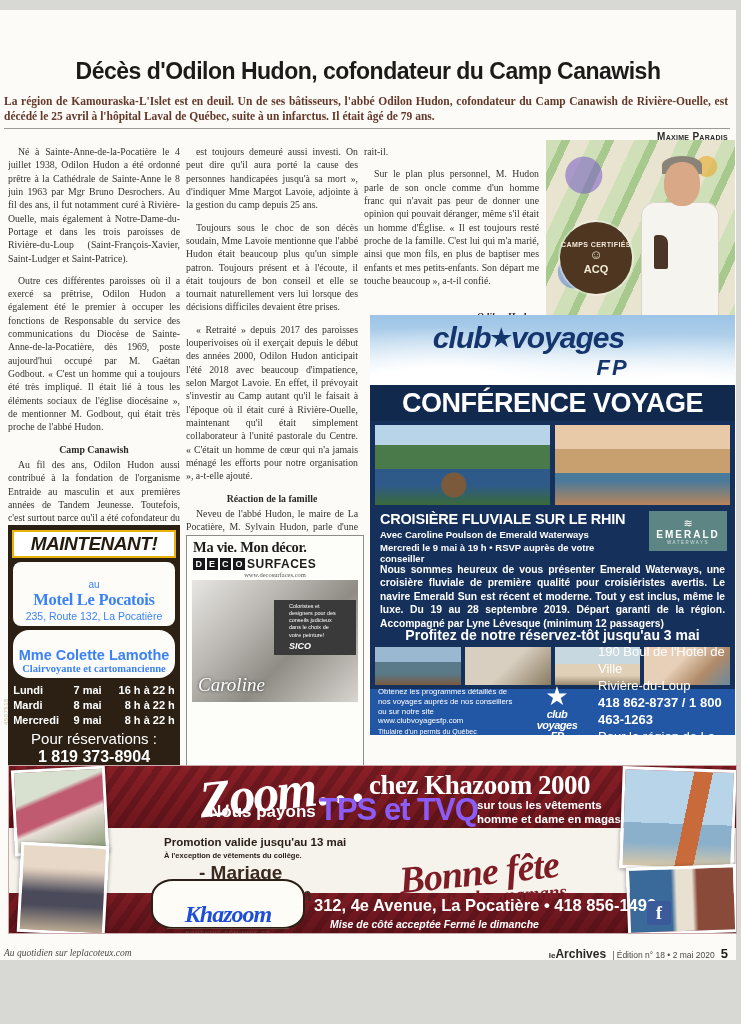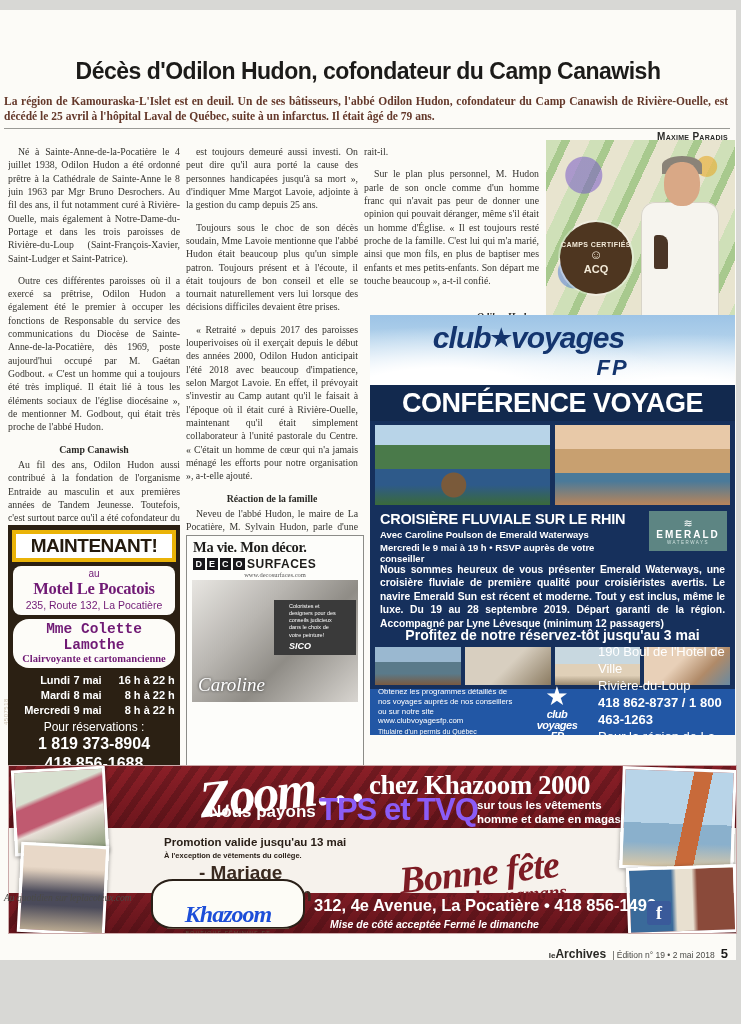--- a/index.html
+++ b/index.html
@@ -45,34 +45,34 @@
     color:#f3ead8;display:flex;flex-direction:column;align-items:center;justify-content:center;
     font-family:"Liberation Sans",sans-serif;font-weight:bold;text-align:center;
     box-shadow:0 0 0 2px rgba(255,255,255,.35);}
   .badge .b1{font-size:7px;letter-spacing:.4px;}
   .badge .b2{font-size:11px;margin-top:2px;}
   .badge .pict{font-size:13px;line-height:1;}
 
   
   .motel{left:8px;top:515px;width:172px;height:240px;background:#2b2013;color:#fff;
     font-family:"Liberation Sans",sans-serif;text-align:center;}
-  .motel .maint{margin:5px 4px 3px 4px;background:#2b2013;border:4px solid #eab308;
-    font-weight:bold;font-size:19px;letter-spacing:-0.5px;padding:1px 0;background:#fff;color:#241a0e;}
-  .motel .whitebox{margin:4px 5px;background:#fdfcf8;color:#701a75;border-radius:8px;padding:2px 2px 4px 2px;}
+  .motel .maint{margin:5px 4px 3px 4px;background:#2b2013;border:2px solid #eab308;
+    font-style:italic;font-weight:bold;font-size:19px;letter-spacing:-0.5px;padding:1px 0;background:#fff;color:#241a0e;}
+  .motel .whitebox{margin:4px 5px;background:#fdfcf8;color:#3b82f6;border-radius:8px;padding:17px 2px 4px 2px;}
   .motel .au{font-size:10px;}
   .motel .name{font-family:"Liberation Serif",serif;font-weight:bold;font-size:16.5px;letter-spacing:-0.3px;}
   .motel .addr{font-size:10.5px;}
-  .motel .mme{font-family:Liberation Mono, monospace;font-weight:bold;font-size:14.5px;}
+  .motel .mme{font-family:Liberation Sans, sans-serif;font-weight:bold;font-size:14.5px;}
   .motel .clair{font-family:"Liberation Serif",serif;font-weight:bold;font-size:10.5px;}
   .motel table{width:94%;margin:2px auto 0 auto;border-collapse:collapse;
     font-weight:bold;font-size:11px;}
-  .motel td{padding:1.5px 0;text-align:right;}
+  .motel td{padding:1.5px 0;text-align:left;}
   .motel td:nth-child(2){text-align:center;}
   .motel td:nth-child(3){text-align:right;}
-  .motel .resa{font-size:12px;margin-top:3px;}
+  .motel .resa{font-size:15px;margin-top:3px;}
   .motel .tel{font-size:16px;font-weight:bold;line-height:1.25;}
   .motel .vert{position:absolute;left:1px;bottom:40px;transform:rotate(-90deg);
     transform-origin:left bottom;font-size:6px;color:#cbbfae;letter-spacing:.5px;}
 
   
   .deco{left:186px;top:525px;width:176px;height:230px;background:#fdfdfa;
     border:1px solid #8c8c88;font-family:"Liberation Serif",serif;color:#1d1c1a;}
   .deco .mavie{font-weight:bold;font-size:14.5px;margin:3px 0 0 6px;letter-spacing:-0.3px;}
   .deco .logo{margin:1px 0 0 6px;display:flex;align-items:center;gap:2px;}
   .deco .dl{background:#17161a;color:#fff;font-family:"Liberation Sans",sans-serif;
@@ -184,21 +184,21 @@
   .collL2{left:10px;top:78px;width:82px;height:84px;background:linear-gradient(180deg,#e8d8c8 0 25%,#d8c8b8 30%,#4a4a5a 55% 70%,#b8a890 100%);
     border:3px solid #fff;transform:rotate(3deg);box-shadow:0 1px 4px rgba(0,0,0,.4);}
   .collR1{left:612px;top:2px;width:108px;height:96px;background:
       linear-gradient(100deg,transparent 0 55%,#c86a3a 55% 70%,transparent 70%),
       linear-gradient(180deg,#b8d4e8 0 55%,#8ab0cc 55% 75%,#d8c8a8 100%);
     border:3px solid #fff;transform:rotate(2deg);box-shadow:0 1px 4px rgba(0,0,0,.4);}
   .collR2{left:618px;top:100px;width:104px;height:62px;background:linear-gradient(90deg,#3a6a9a 0 40%,#e8e0d0 45% 60%,#8a4a3a 65% 100%);
     border:3px solid #fff;transform:rotate(-2deg);box-shadow:0 1px 4px rgba(0,0,0,.4);}
 
   
-  .pfootL{left:4px;top:883px;font-style:italic;font-size:9.5px;color:#4a4a46;}
+  .pfootL{left:4px;top:938px;font-style:italic;font-size:9.5px;color:#4a4a46;}
   .pfootR{right:8px;top:936px;font-family:"Liberation Sans",sans-serif;font-size:8.5px;
     color:#4a4a46;display:flex;align-items:baseline;gap:6px;}
   .pfootR .brand{font-weight:bold;font-size:12px;color:#2a2a26;}
   .pfootR .pageno{font-weight:bold;font-size:13px;color:#1a1a18;}
 </style>
 </head>
 <body>
 
 <div class="abs page">
 
@@ -376,17 +376,17 @@
       <div class="ksub">BOUTIQUE FÉMININE ET MASCULINE</div>
     </div>
     <div class="abs khzaddr">312, 4e Avenue, La Pocatière • 418 856-1492</div>
     <div class="abs khzmise">Mise de côté acceptée    Fermé le dimanche</div>
     <div class="abs fb">f</div>
   </div>
 
   <div class="abs pfootL">Au quotidien sur leplacoteux.com</div>
   <div class="abs pfootR">
     <span class="brand"><span style="font-size:8px">le</span><span>Archives</span></span>
-    <span>| Édition n° 19 • 2 mai 2018</span>
+    <span>| Édition n° 18 • 2 mai 2020</span>
     <span class="pageno">5</span>
   </div>
 
 </div>
 
 </body></html>

